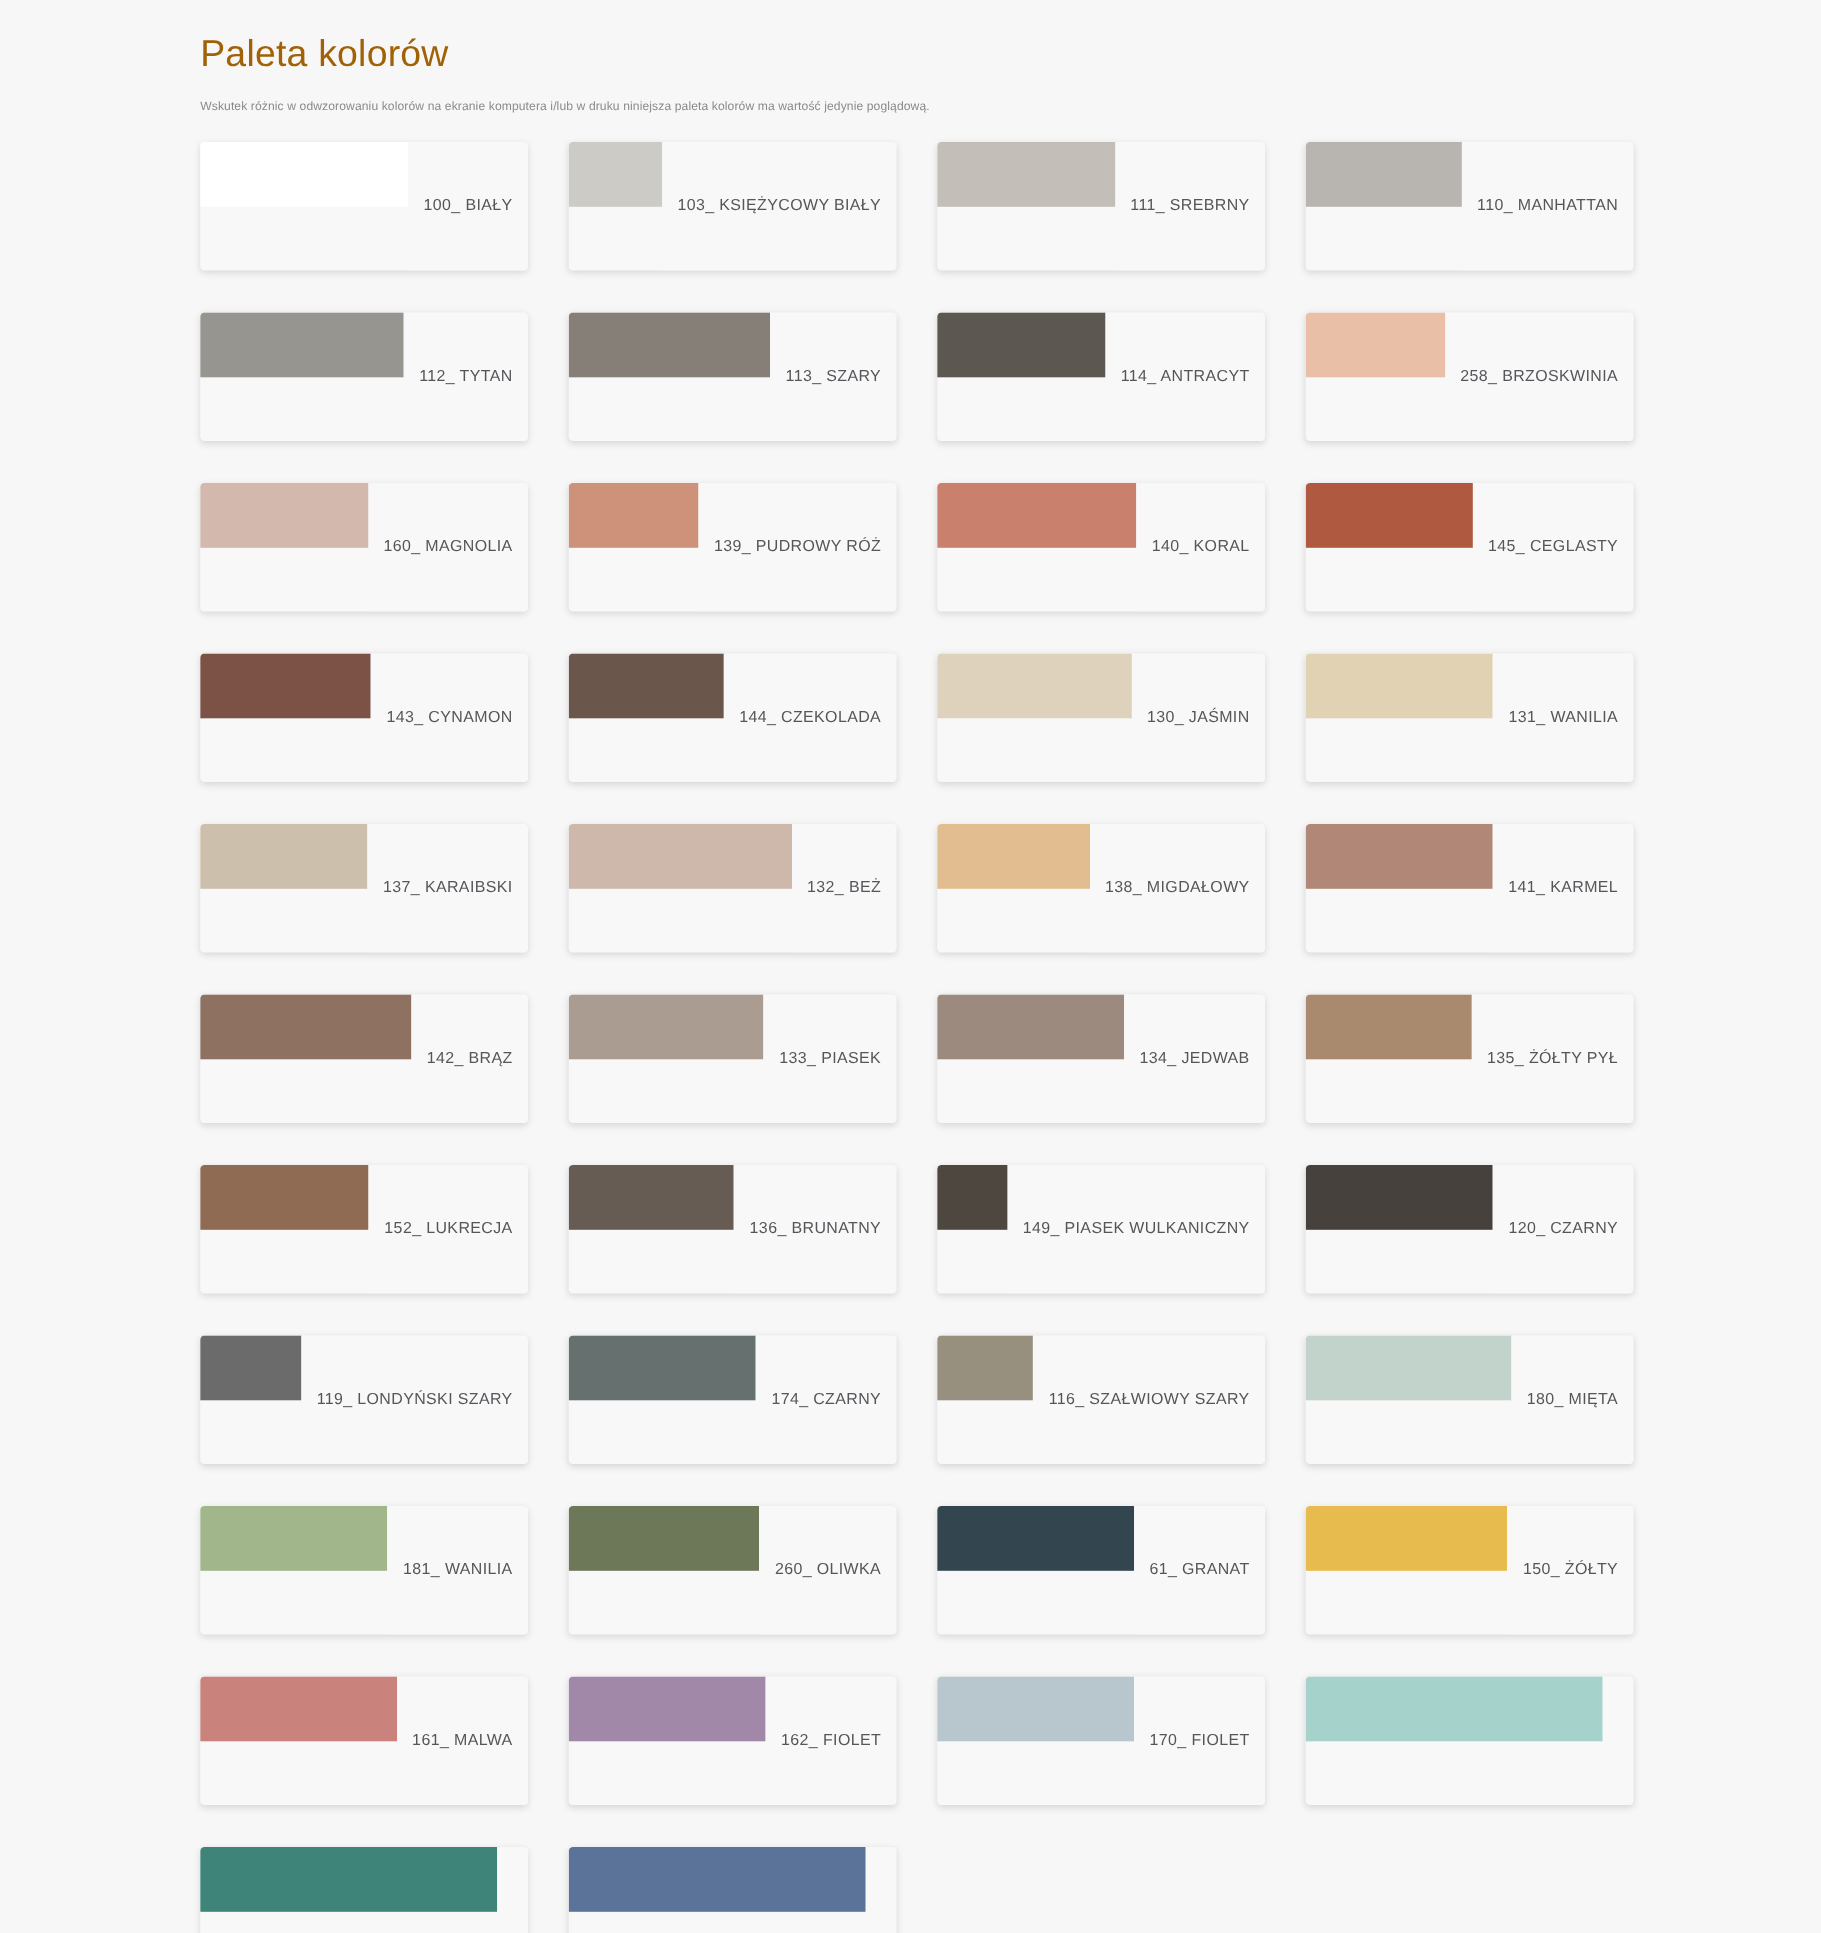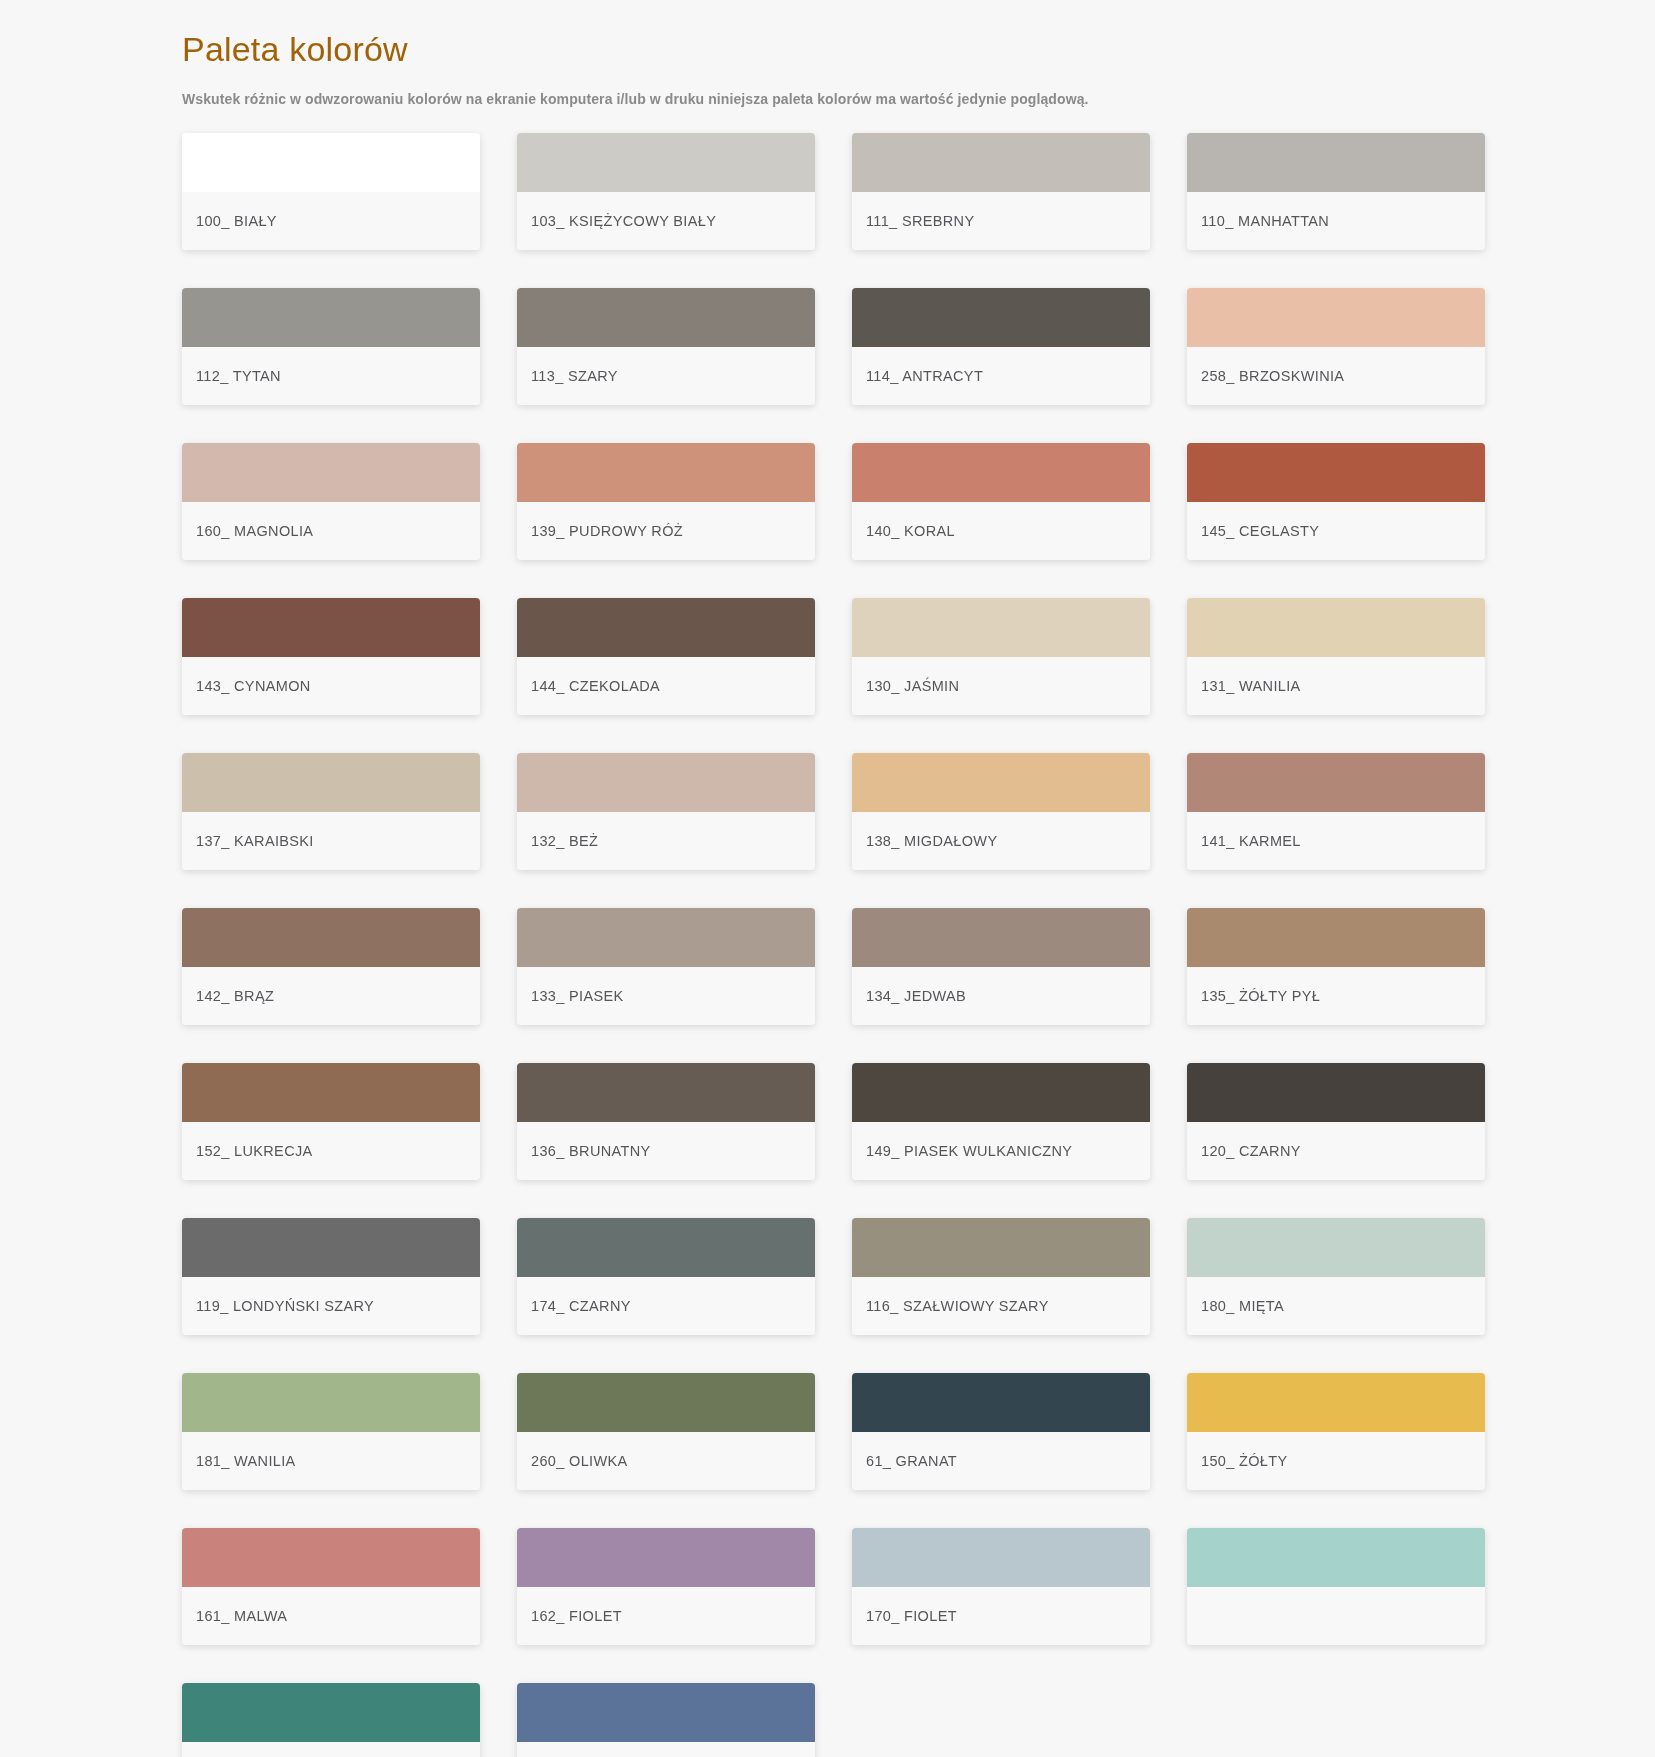--- a/index.html
+++ b/index.html
@@ -25,42 +25,42 @@
   }
   .page-title {
     font-size: 34px;
     font-weight: 400;
     color: #a16207;
     letter-spacing: 0.2px;
     margin: 0 0 0 0;
     line-height: 1.4;
   }
   .page-subtitle {
-    font-size: 14px;
-    font-weight: 700;
+    font-size: 11px;
+    font-weight: 400;
     color: #8a8a8a;
     letter-spacing: 0.1px;
     margin: 16px 0 0 0;
     line-height: 1.4;
   }
   .grid {
     margin: 24px 0 0 0;
     padding: 0 170px 0 182px;
     display: grid;
     grid-template-columns: repeat(4, 1fr);
     column-gap: 37px;
     row-gap: 38px;
   }
   .swatch-card {
     background: #f8f8f8;
     border-radius: 4px;
     box-shadow: 0 2px 7px rgba(0,0,0,0.13);
     overflow: hidden;
     display: flex;
-    flex-direction: column;
+    flex-direction: row;
     height: 117px;
   }
   .swatch-color {
     height: 59px;
     width: 100%;
     display: block;
   }
   .swatch-label-wrap {
     flex: 1;
     display: flex;

